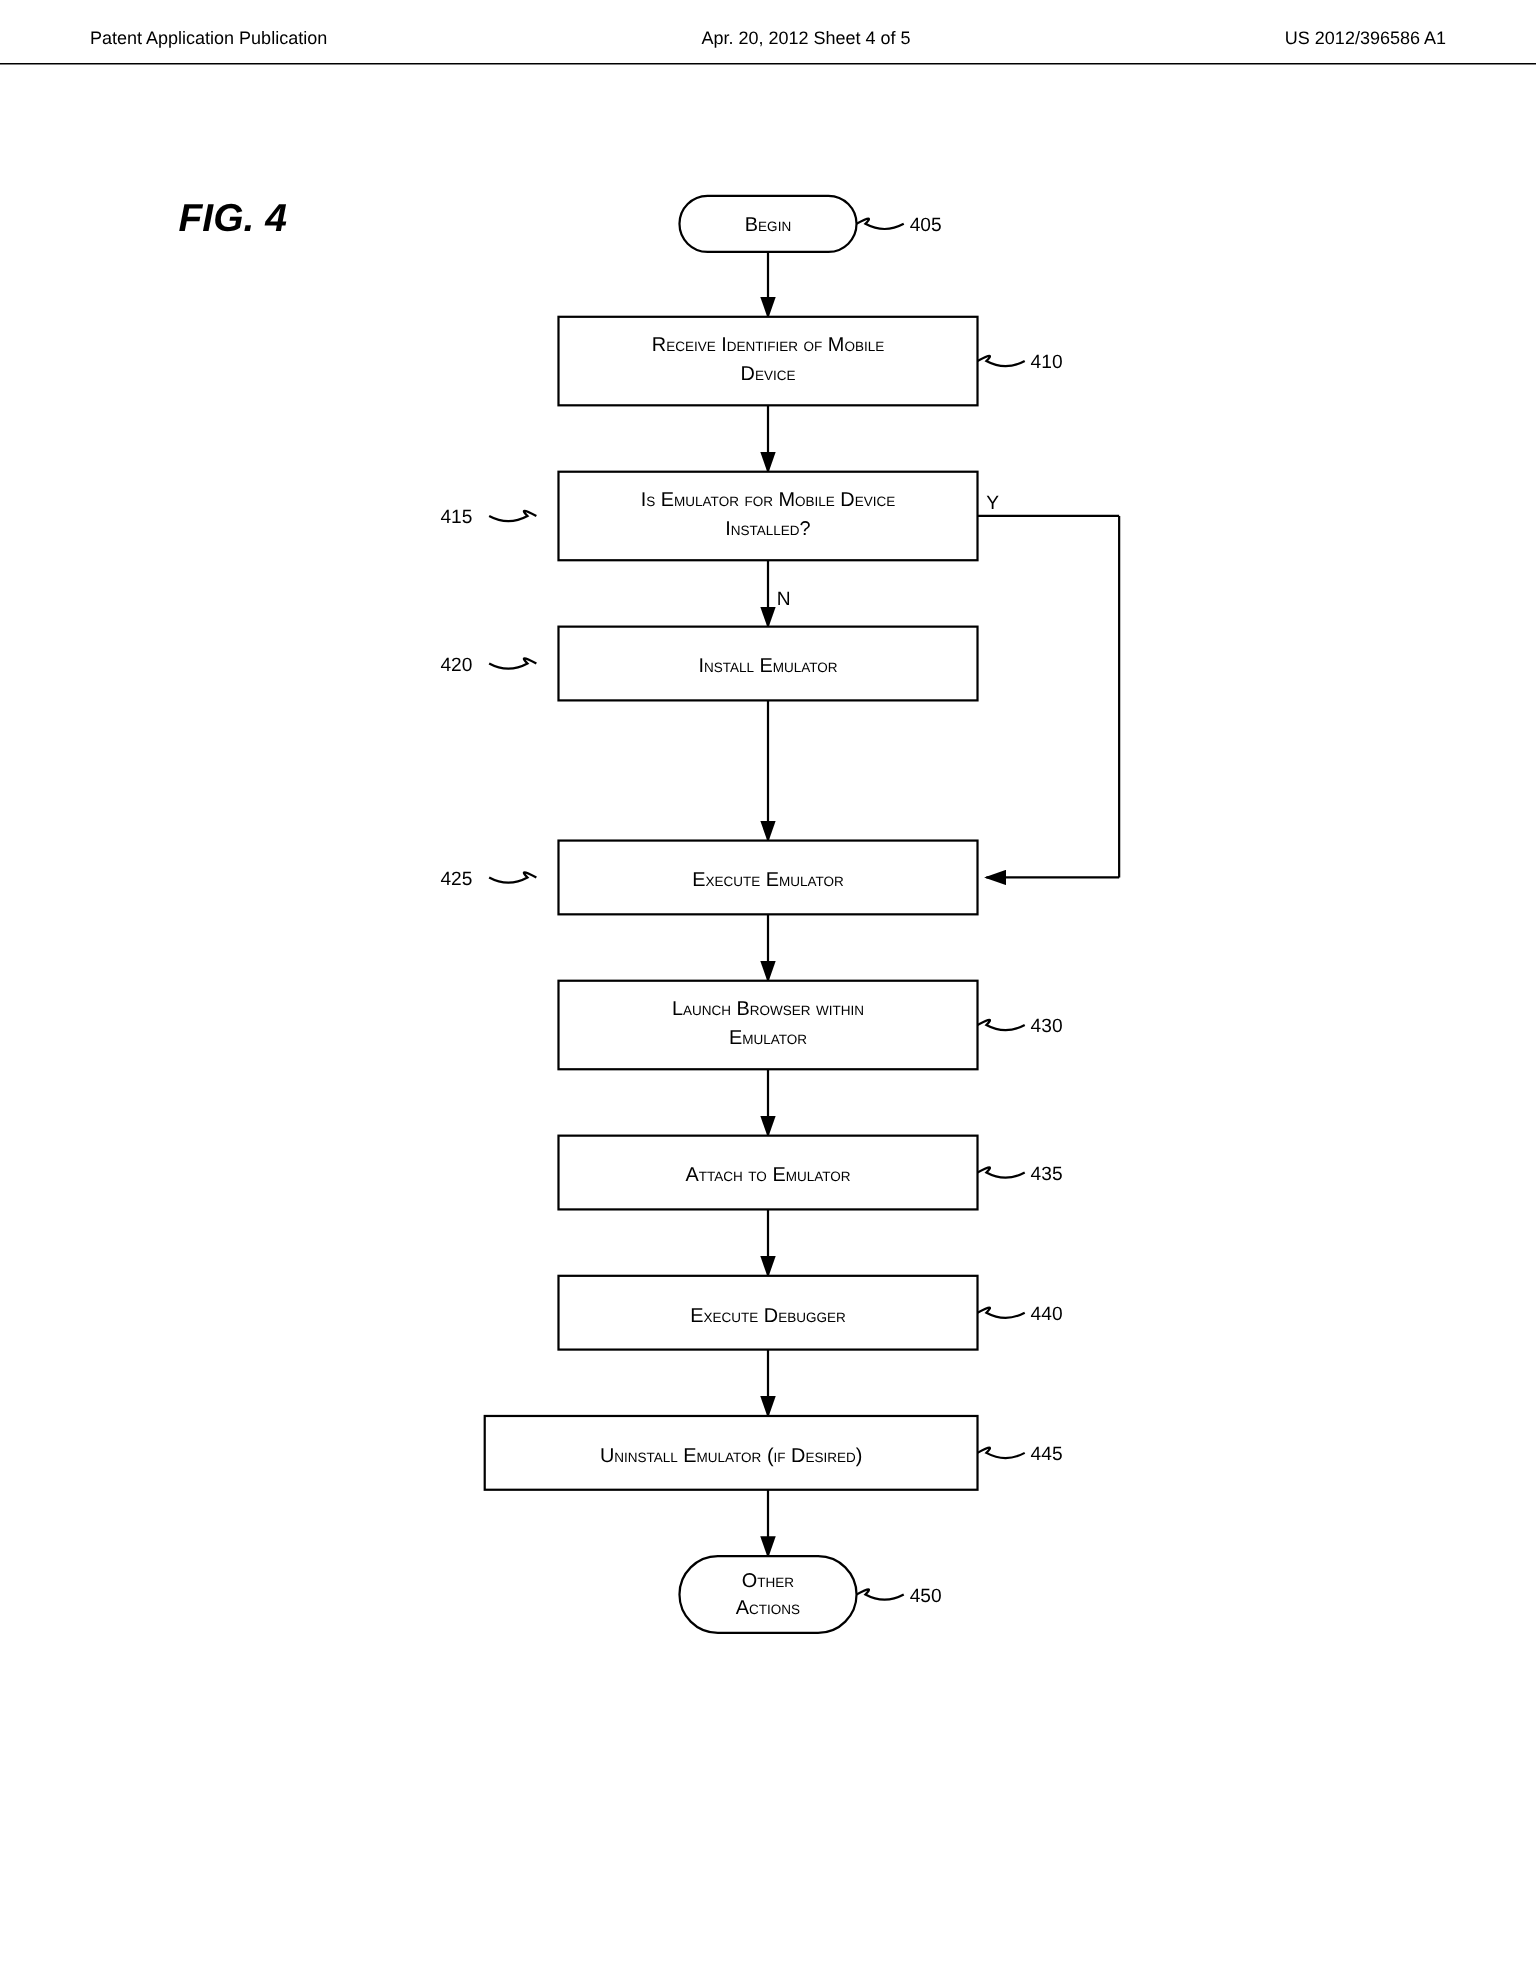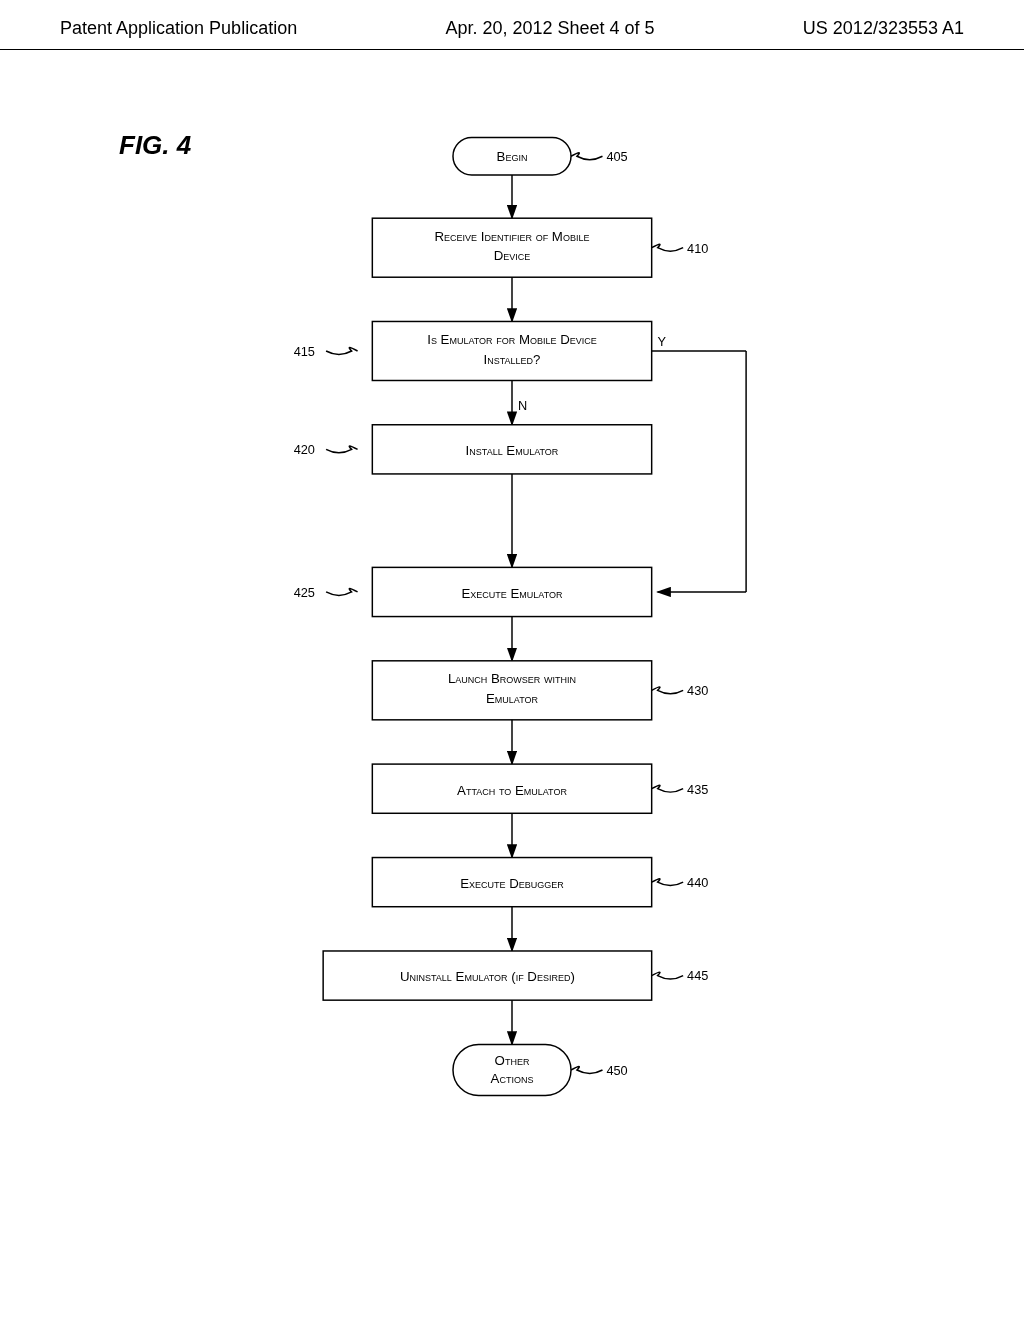--- a/index.html
+++ b/index.html
@@ -11,21 +11,21 @@
       position: relative;
       overflow-x: hidden;
     }
 
     .page-header {
       display: flex;
       justify-content: space-between;
       align-items: center;
       padding: 18px 60px 10px 60px;
       border-bottom: 1px solid #000;
-      font-size: 18px;
+      font-size: 12px;
       font-family: Arial, sans-serif;
     }
 
     .fig-label {
       position: absolute;
       left: 80px;
       top: 130px;
       font-size: 26px;
       font-weight: bold;
       font-style: italic;
@@ -49,21 +49,21 @@
     }
 
     
   </style>
 </head>
 <body>
 
 <div class="page-header">
   <span>Patent Application Publication</span>
   <span>Apr. 20, 2012   Sheet 4 of 5</span>
-  <span>US 2012/323553 A1</span>
+  <span>US 2012/396586 A1</span>
 </div>
 
 <div class="fig-label">FIG. 4</div>
 
 <div class="flowchart-container">
   <svg class="flowchart" viewBox="0 0 1024 1220" xmlns="http://www.w3.org/2000/svg">
 
     <defs>
       <marker id="arrowhead" markerWidth="10" markerHeight="7" refX="9" refY="3.5" orient="auto">
         <polygon points="0 0, 10 3.5, 0 7" fill="#000"></polygon>

